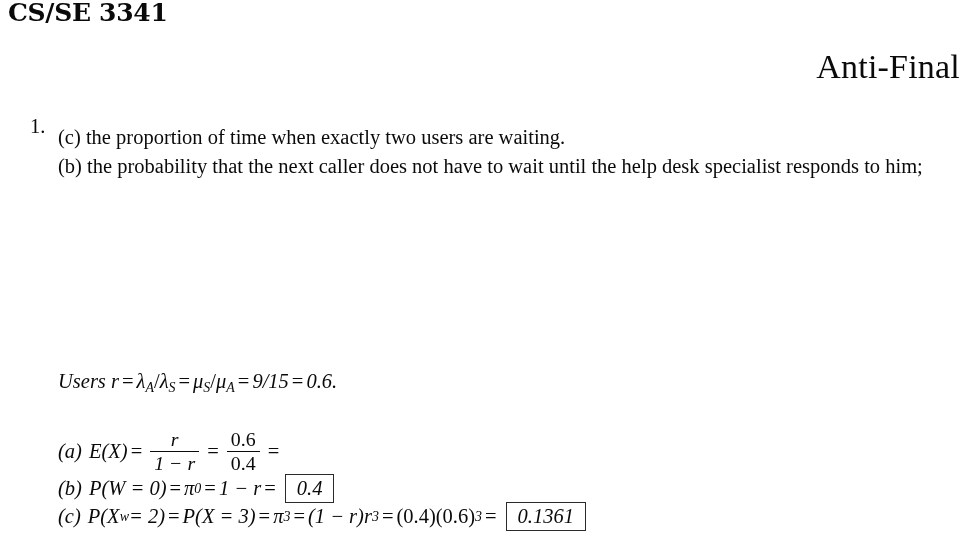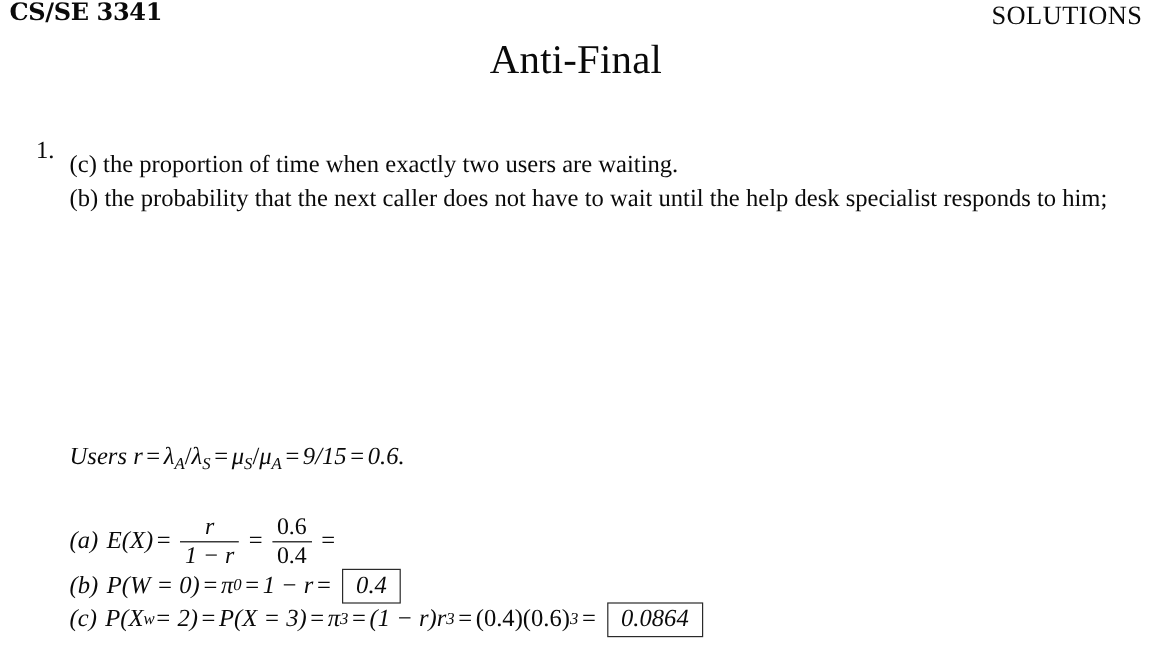--- a/index.html
+++ b/index.html
@@ -23,38 +23,38 @@
     left: 8px;
     right: 8px;
     height: 30px;
     display: flex;
     justify-content: space-between;
     align-items: flex-start;
   }
   .course-code {
     font-family: "DejaVu Serif", "Liberation Serif", serif;
     font-weight: bold;
-    font-size: 20px;
+    font-size: 25px;
     letter-spacing: -0.3px;
     line-height: 1;
   }
   .doc-kind {
     font-family: "Liberation Serif", "DejaVu Serif", serif;
     font-weight: normal;
     font-size: 22px;
     letter-spacing: 0.4px;
     line-height: 1.15;
   }
 
   .doc-title {
     position: absolute;
-    top: 32px;
+    top: 48px;
     left: 0;
     width: 960px;
-    text-align: center;
+    text-align: right;
     font-family: "Liberation Serif", "DejaVu Serif", serif;
     font-size: 34px;
     font-weight: normal;
     letter-spacing: 0.2px;
   }
 
   
   .content {
     position: absolute;
     top: 112px;
@@ -168,21 +168,20 @@
     margin-left: 6px;
     font-style: italic;
     line-height: 1.12;
   }
 </style>
 </head>
 <body>
 
 <div class="running-head">
   <div class="course-code">CS/SE 3341</div>
-  <div class="doc-kind">SOLUTIONS</div>
 </div>
 
 <div class="doc-title">Anti-Final</div>
 
 <div class="content">
   <div class="problem">
     <div class="problem-number">1.</div>
     <div class="problem-body">
       <div class="sub-list">
         <div class="sub-item last"><span>(c)</span> <span>the proportion of time when exactly two users are waiting.</span></div>
@@ -242,15 +241,15 @@
       <span class="op">=</span>
       <span class="math">π</span>
       <sub>3</sub>
       <span class="op">=</span>
       <span class="math">(1 − r)r</span>
       <sup>3</sup>
       <span class="op">=</span>
       <span class="mathrm">(0.4)(0.6)</span>
       <sup>3</sup>
       <span class="op">=</span>
-    <span class="boxed">0.0864</span>
+    <span class="boxed">0.1361</span>
   </div>
 </div>
 
 </body></html>

